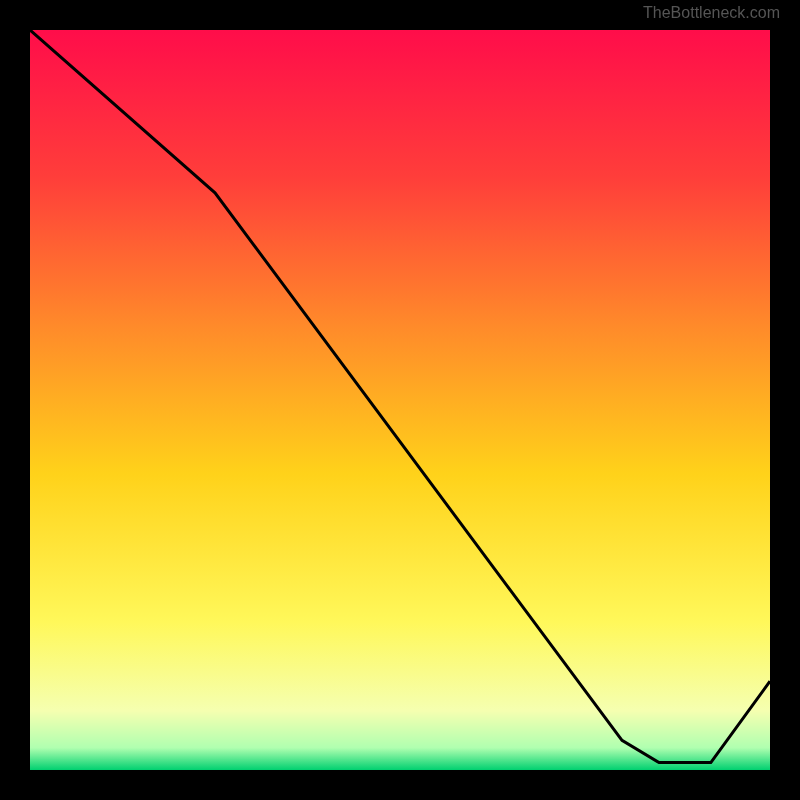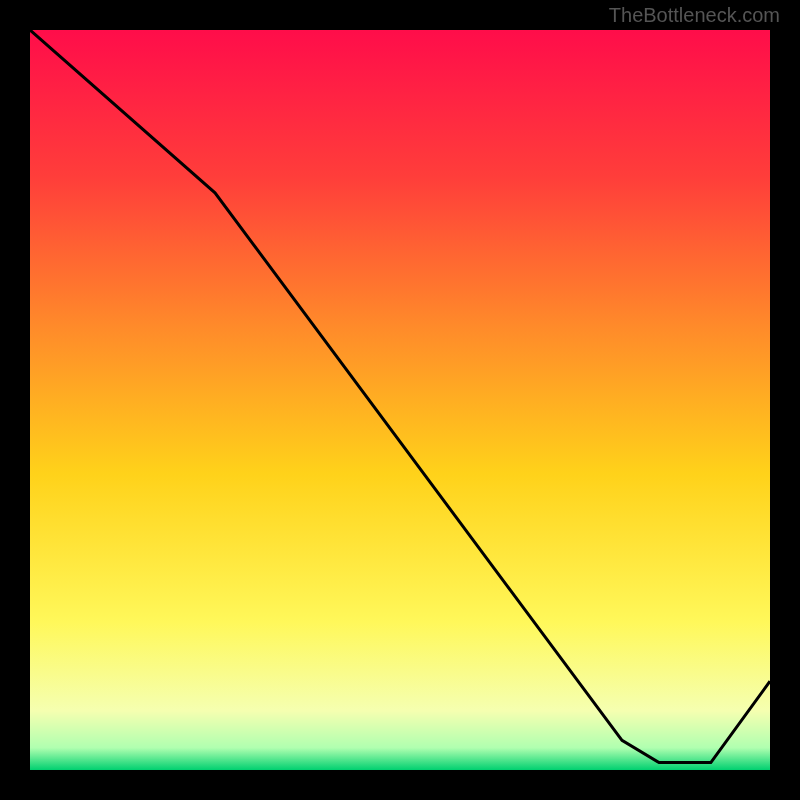--- a/index.html
+++ b/index.html
@@ -9,21 +9,21 @@
     width: 800px;
     height: 800px;
     position: relative;
     font-family: Arial, sans-serif;
   }
   .watermark {
     position: absolute;
     top: 4px;
     right: 20px;
     color: #555;
-    font-size: 20px;
+    font-size: 16px;
     z-index: 10;
   }
   .plot-area {
     position: absolute;
     left: 30px;
     top: 30px;
     width: 740px;
     height: 740px;
   }
   .gradient-bg {

